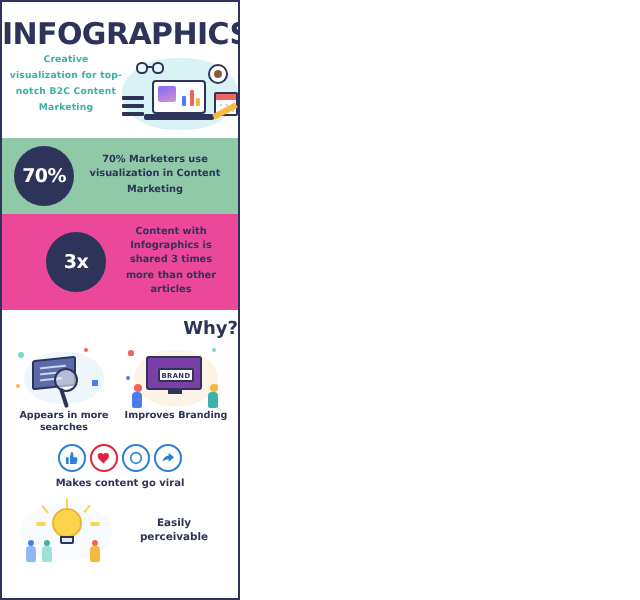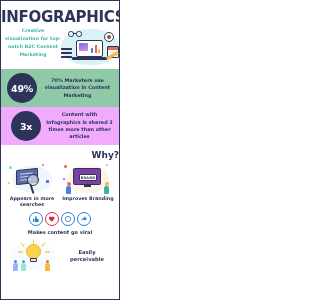--- a/index.html
+++ b/index.html
@@ -52,21 +52,21 @@
   .pencil{position:absolute;top:28px;left:47px;width:13px;height:3px;
           background:#f5b93f;transform:rotate(-28deg);border-radius:.5px;}
   .books{position:absolute;top:22px;left:2px;width:11px;height:12px;}
   .bk{position:absolute;left:0;width:11px;height:2.4px;
       border:1px solid #2e3359;box-sizing:border-box;border-radius:.5px;background:#fff;}
   .bk1{top:0;} .bk2{top:4px;} .bk3{top:8px;}
 
   
   .band{position:relative;display:flex;align-items:center;box-sizing:border-box;}
   .band-green{height:38px;background:#8fc9a8;padding:0 4px 0 6px;}
-  .band-cream{height:38px;background:#f0abfc;padding:0 4px 0 10px;}
+  .band-cream{height:48px;background:#ec4899;padding:0 4px 0 22px;}
   .stat-circle{flex:0 0 auto;width:30px;height:30px;border-radius:50%;
                background:#2e3359;color:#ffffff;display:flex;
                align-items:center;justify-content:center;
                font-size:9.5px;font-weight:bold;letter-spacing:-0.3px;}
   .stat-text{flex:1 1 auto;padding-left:5px;padding-right:2px;text-align:center;
              font-size:4.9px;font-weight:bold;line-height:1.5;color:#2e3359;}
 
   
   .why-section{position:relative;background:#ffffff;padding-top:6px;}
   .why-title{text-align:right;font-size:9px;font-weight:bold;color:#2e3359;
@@ -198,21 +198,21 @@
         <div class="cal-dot" style="top:8px;left:2px;"></div>
         <div class="cal-dot" style="top:8px;left:5px;"></div>
         <div class="cal-dot" style="top:8px;left:8px;"></div>
       </div>
 
       <div class="pencil"></div>
     </div>
   </div>
 
   <div class="band band-green">
-    <div class="stat-circle">49%</div>
+    <div class="stat-circle">70%</div>
     <div class="stat-text">70% Marketers use visualization in Content Marketing</div>
   </div>
 
   <div class="band band-cream">
     <div class="stat-circle">3x</div>
     <div class="stat-text">Content with Infographics is shared 3 times more than other articles</div>
   </div>
 
   <div class="why-section">
     <div class="why-title">Why?</div>

